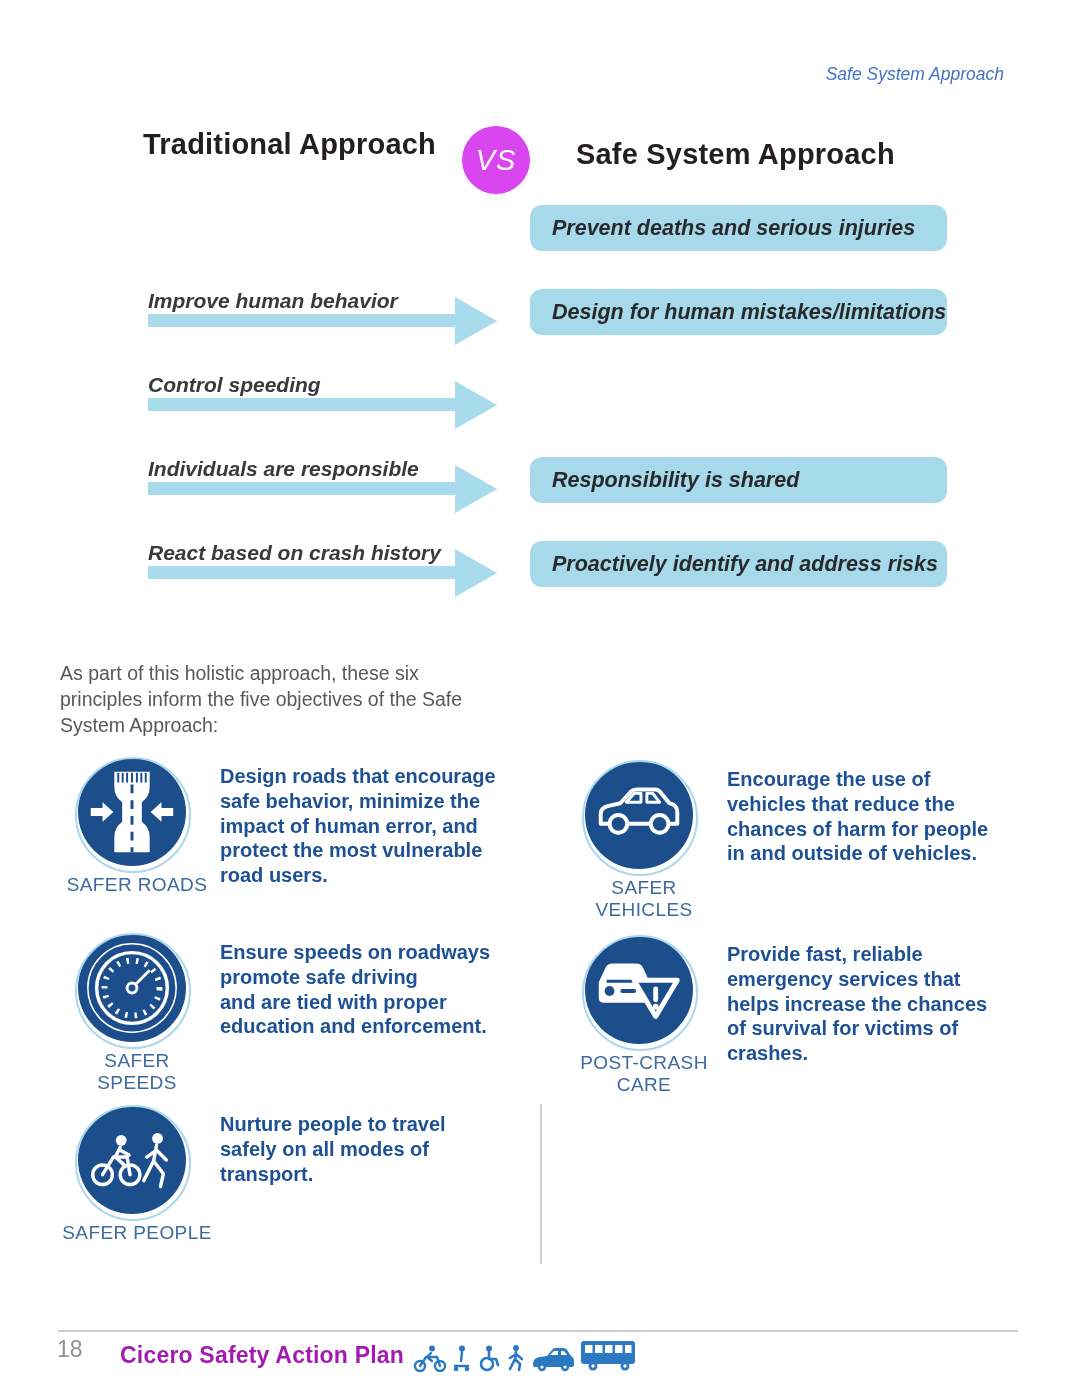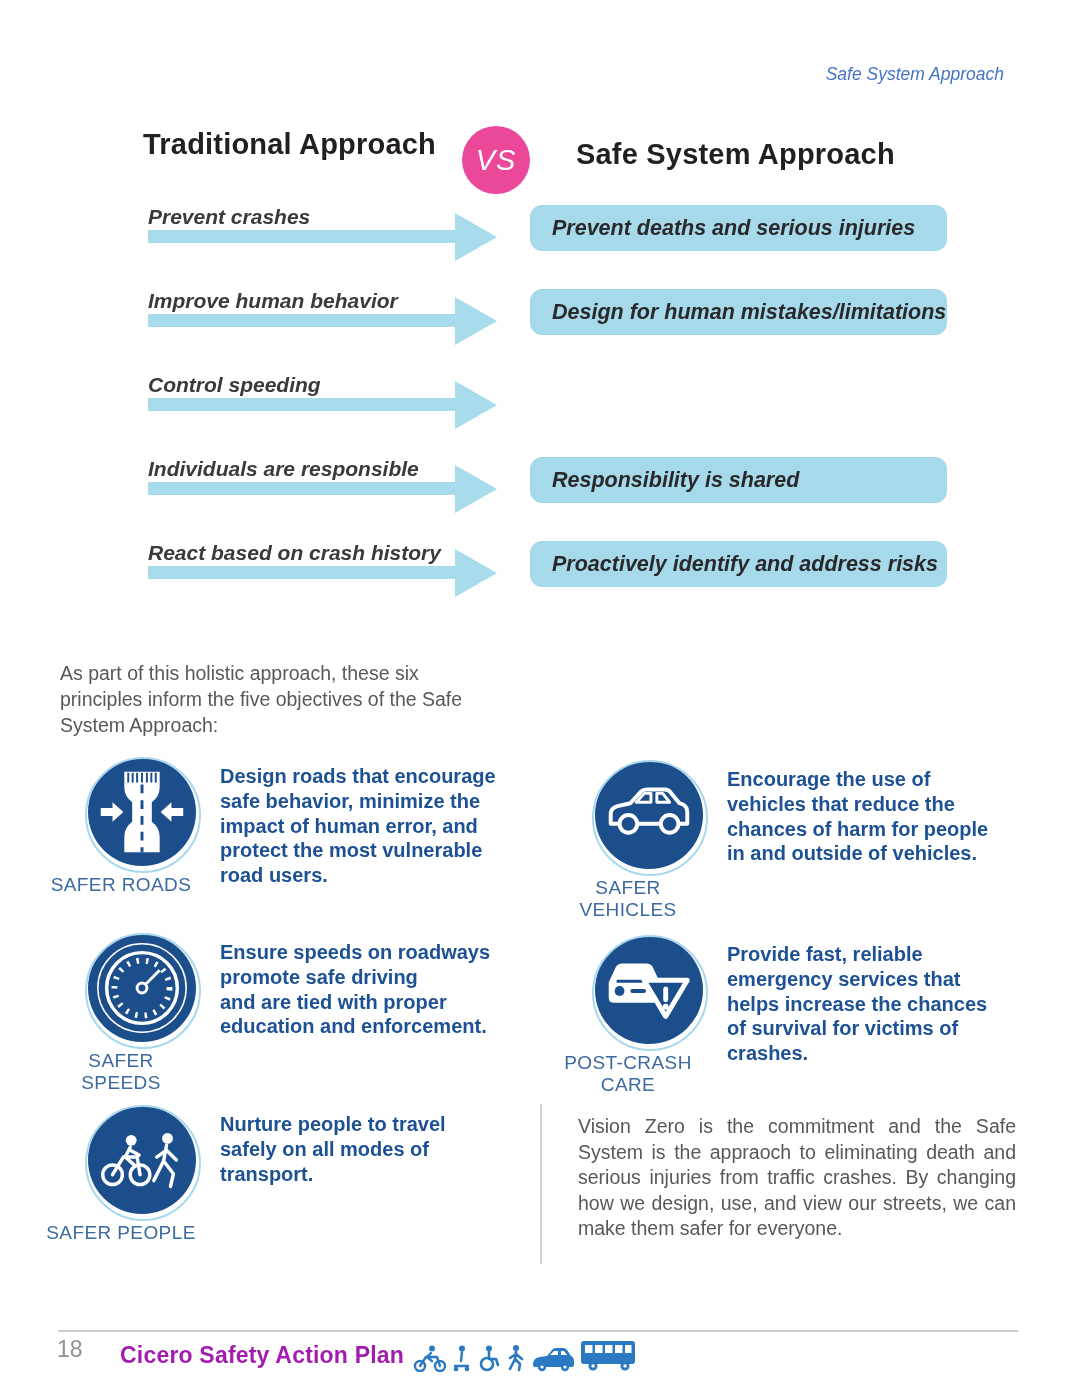--- a/index.html
+++ b/index.html
@@ -9,21 +9,21 @@
   
   .header-label{position:absolute;top:64px;right:76px;font-size:17.5px;font-style:italic;
                 color:#4472c4;}
 
   
   .trad-title{position:absolute;left:143px;top:128px;margin:0;font-size:29px;font-weight:800;
               color:#231f20;letter-spacing:.2px;}
   .safe-title{position:absolute;left:576px;top:138px;margin:0;font-size:29px;font-weight:800;
               color:#231f20;letter-spacing:.2px;}
   .vs-badge{position:absolute;left:462px;top:126px;width:68px;height:68px;border-radius:50%;
-            background:#ec4899;display:flex;align-items:center;justify-content:center;}
+            background:#d946ef;display:flex;align-items:center;justify-content:center;}
   .vs-badge span{color:#ffffff;font-size:29px;font-style:italic;font-weight:400;letter-spacing:1px;}
 
   
   .trad-row{position:absolute;left:148px;width:360px;}
   .trad-label{height:27px;line-height:27px;font-size:21px;font-style:italic;font-weight:600;
               color:#3a393c;}
   .shaft{position:absolute;left:0;top:27px;width:307px;height:13px;background:#a8dbec;}
   .head{position:absolute;left:307px;top:9.5px;width:0;height:0;
         border-left:42px solid #a8dbec;border-top:24px solid transparent;
         border-bottom:24px solid transparent;}
@@ -33,21 +33,21 @@
             border-radius:12px;}
   .safe-box span{display:block;line-height:46px;padding-left:22px;font-size:21.5px;
                  font-style:italic;font-weight:700;color:#29282a;}
 
   
   .intro{position:absolute;left:60px;top:660px;width:452px;margin:0;font-size:19.5px;
          line-height:1.34;color:#57585b;white-space:pre-line;}
 
   
   .obj{position:absolute;display:flex;align-items:flex-start;}
-  .obj-iconcol{width:118px;flex:0 0 118px;display:flex;flex-direction:column;align-items:flex-end;}
+  .obj-iconcol{width:118px;flex:0 0 118px;display:flex;flex-direction:column;align-items:flex-start;}
   .circle{position:relative;width:108px;height:108px;border-radius:50%;background:#1d4e8c;}
   .circle::after{content:"";position:absolute;inset:-4px;border:2px solid #a9d8ec;
                  border-radius:50%;transform:translate(1px,3px);}
   .circle svg{position:relative;z-index:1;display:block;}
   .obj-label{width:150px;margin-left:-16px;margin-top:8px;text-align:center;font-size:19px;
              color:#3c6aa0;letter-spacing:.4px;line-height:1.15;}
   .obj-desc{margin-left:24px;padding-top:6px;width:320px;font-size:20px;font-weight:700;
             color:#1d5193;line-height:1.24;white-space:pre-line;}
 
   
@@ -69,25 +69,20 @@
 <div class="page">
 
   <div class="header-label">Safe System Approach</div>
 
   <h2 class="trad-title">Traditional Approach</h2>
   <div class="vs-badge">
     <span>VS</span>
   </div>
   <h2 class="safe-title">Safe System Approach</h2>
 
-  <div class="trad-row" style="top:203px">
-    <div class="trad-label">Prevent crashes</div>
-    <div class="shaft"></div>
-      <div class="head"></div>
-  </div>
   <div class="safe-box" style="top:205px">
     <span>Prevent deaths and serious injuries</span>
   </div>
 
   <div class="trad-row" style="top:287px">
     <div class="trad-label">Improve human behavior</div>
     <div class="shaft"></div>
       <div class="head"></div>
   </div>
   <div class="safe-box" style="top:289px">
@@ -229,21 +224,20 @@
         </svg>
       </div>
       <div class="obj-label">SAFER PEOPLE</div>
     </div>
     <div class="obj-desc">Nurture people to travel
 safely on all modes of
 transport.</div>
   </div>
 
   <div class="v-divider"></div>
-  <p class="vision">Vision Zero is the commitment and the Safe System is the appraoch to eliminating death and serious injuries from traffic crashes. By changing how we design, use, and view our streets, we can make them safer for everyone.</p>
 
   <div class="footer-line"></div>
   <div class="page-num">18</div>
   <div class="brand-row">
     <span class="brand">Cicero Safety Action Plan</span>
     <span class="brand-icons">
       <svg width="34" height="28" viewBox="0 0 34 28">
         <g fill="none" stroke="#2b79c2" stroke-width="2.4" stroke-linecap="round" stroke-linejoin="round">
           <circle cx="7" cy="22" r="5"></circle>
             <circle cx="27" cy="22" r="5"></circle>

